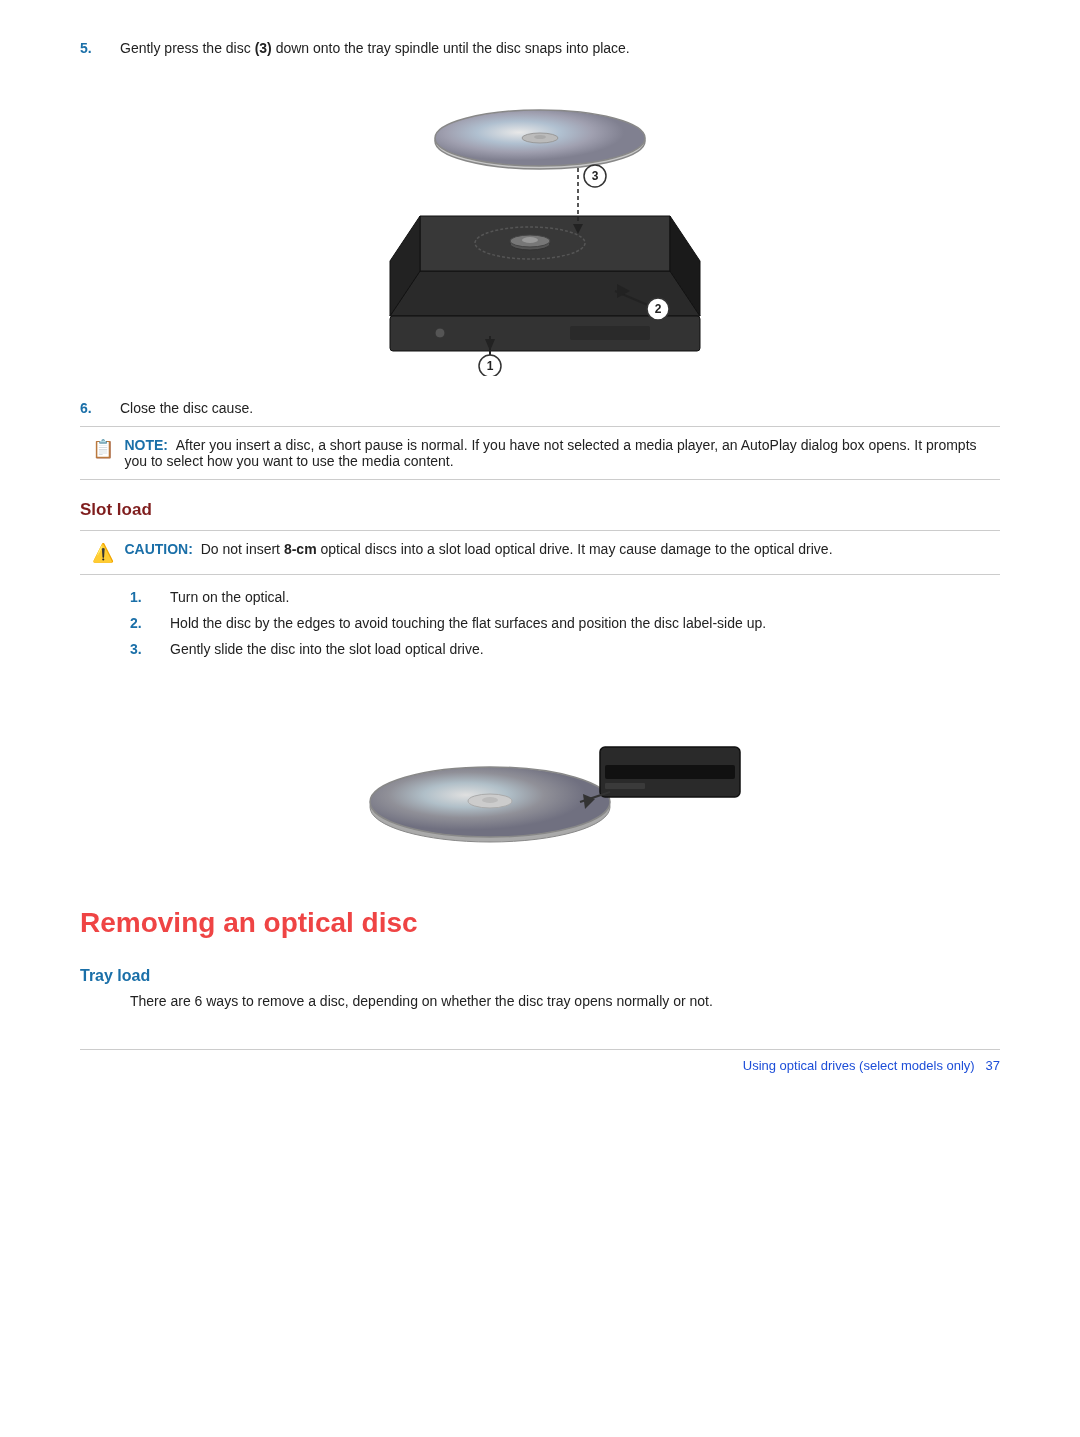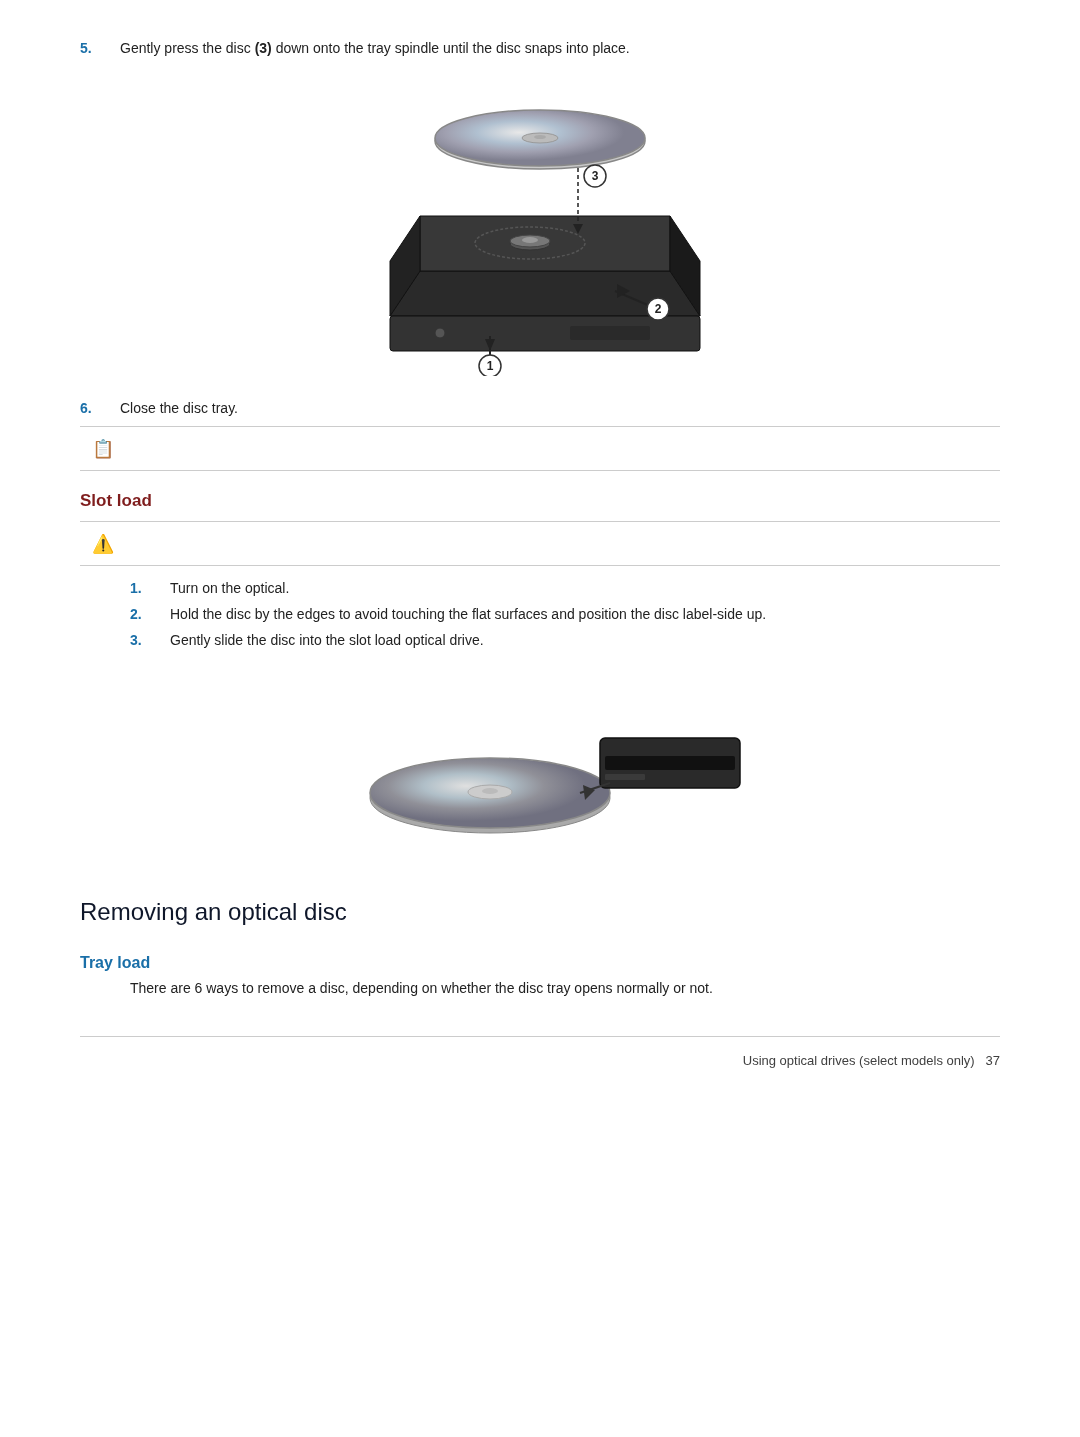--- a/index.html
+++ b/index.html
@@ -67,38 +67,38 @@
       flex-shrink: 0;
       margin-top: 1px;
     }
     .caution-label {
       color: #1a6fa8;
       font-weight: bold;
     }
     .page-footer {
       margin-top: 40px;
       text-align: right;
-      color: #404040;
+      color: #1d4ed8;
       font-size: 13px;
       border-top: 1px solid #ccc;
-      padding-top: 16px;
+      padding-top: 8px;
     }
     
     .disc-tray-svg {
       width: 420px;
       height: 300px;
     }
     .slot-disc-svg {
       width: 440px;
       height: 200px;
     }
     .main-page-heading {
-      color: #0f172a;
-      font-size: 24px;
-      font-weight: normal;
+      color: #ef4444;
+      font-size: 28px;
+      font-weight: bold;
       margin: 30px 0 14px 0;
     }
     .subheading {
       color: #1a6fa8;
       font-size: 16px;
       font-weight: bold;
       margin: 28px 0 8px 0;
     }
     .indent {
       margin-left: 50px;
@@ -161,31 +161,39 @@
     <line x1="248" y1="92" x2="248" y2="155" stroke="#222" stroke-width="1.5" stroke-dasharray="4,3"></line>
     <polygon points="243,148 253,148 248,158" fill="#222"></polygon>
 
     <circle cx="265" cy="100" r="11" fill="white" stroke="#333" stroke-width="1.5"></circle>
     <text x="265" y="104" text-anchor="middle" font-size="12" font-weight="bold" fill="#222">3</text>
   </svg>
 </div>
 
 <div class="step-item">
   <span class="step-num">6.</span>
-  <span class="step-text">Close the disc tray.</span>
+  <span class="step-text">Close the disc cause.</span>
 </div>
 
 <div class="note-box">
   <span class="note-icon">📋</span>
+  <span>
+    <span class="note-label">NOTE:</span>
+    &nbsp;<span>After you insert a disc, a short pause is normal. If you have not selected a media player, an AutoPlay dialog box opens. It prompts you to select how you want to use the media content.</span>
+  </span>
 </div>
 
 <div class="section-heading">Slot load</div>
 
 <div class="caution-box">
   <span class="caution-icon">⚠️</span>
+  <span>
+    <span class="caution-label">CAUTION:</span>
+    &nbsp;<span>Do not insert <strong>8-cm</strong> optical discs into a slot load optical drive. It may cause damage to the optical drive.</span>
+  </span>
 </div>
 
 <div class="indent">
   <div class="step-item">
     <span class="step-num">1.</span>
     <span class="step-text">Turn on the optical.</span>
   </div>
   <div class="step-item">
     <span class="step-num">2.</span>
     <span class="step-text">Hold the disc by the edges to avoid touching the flat surfaces and position the disc label-side up.</span>

